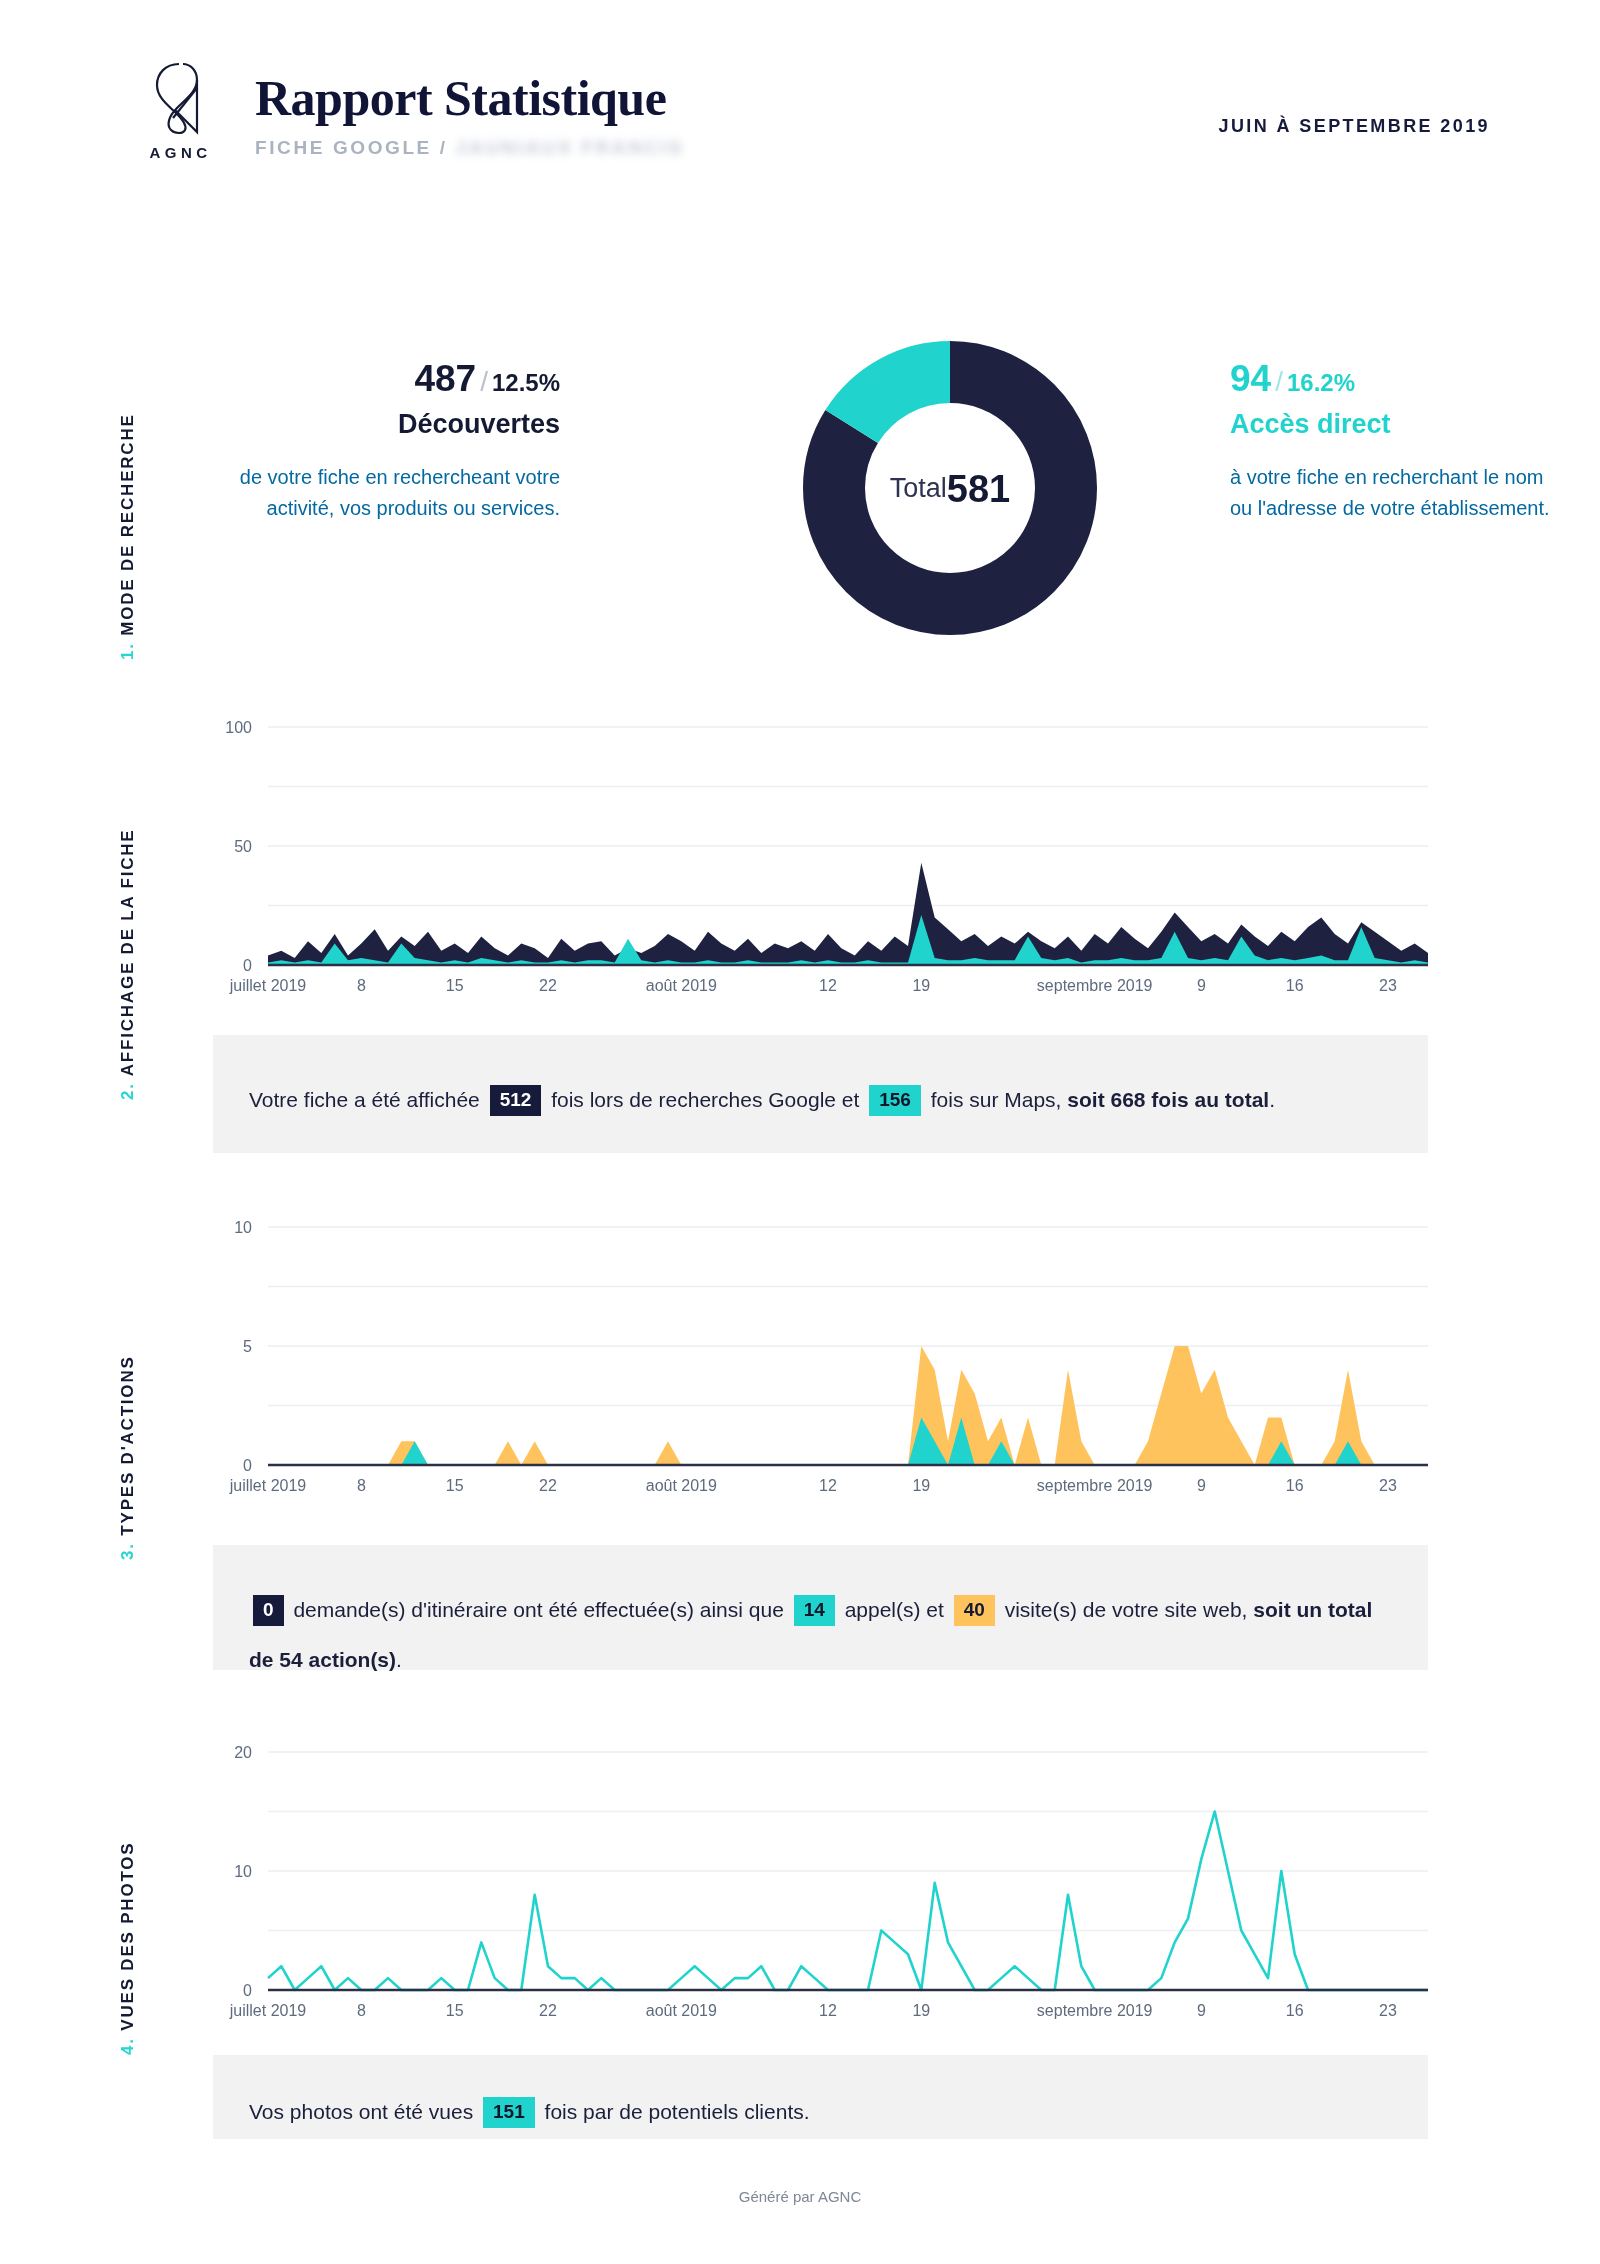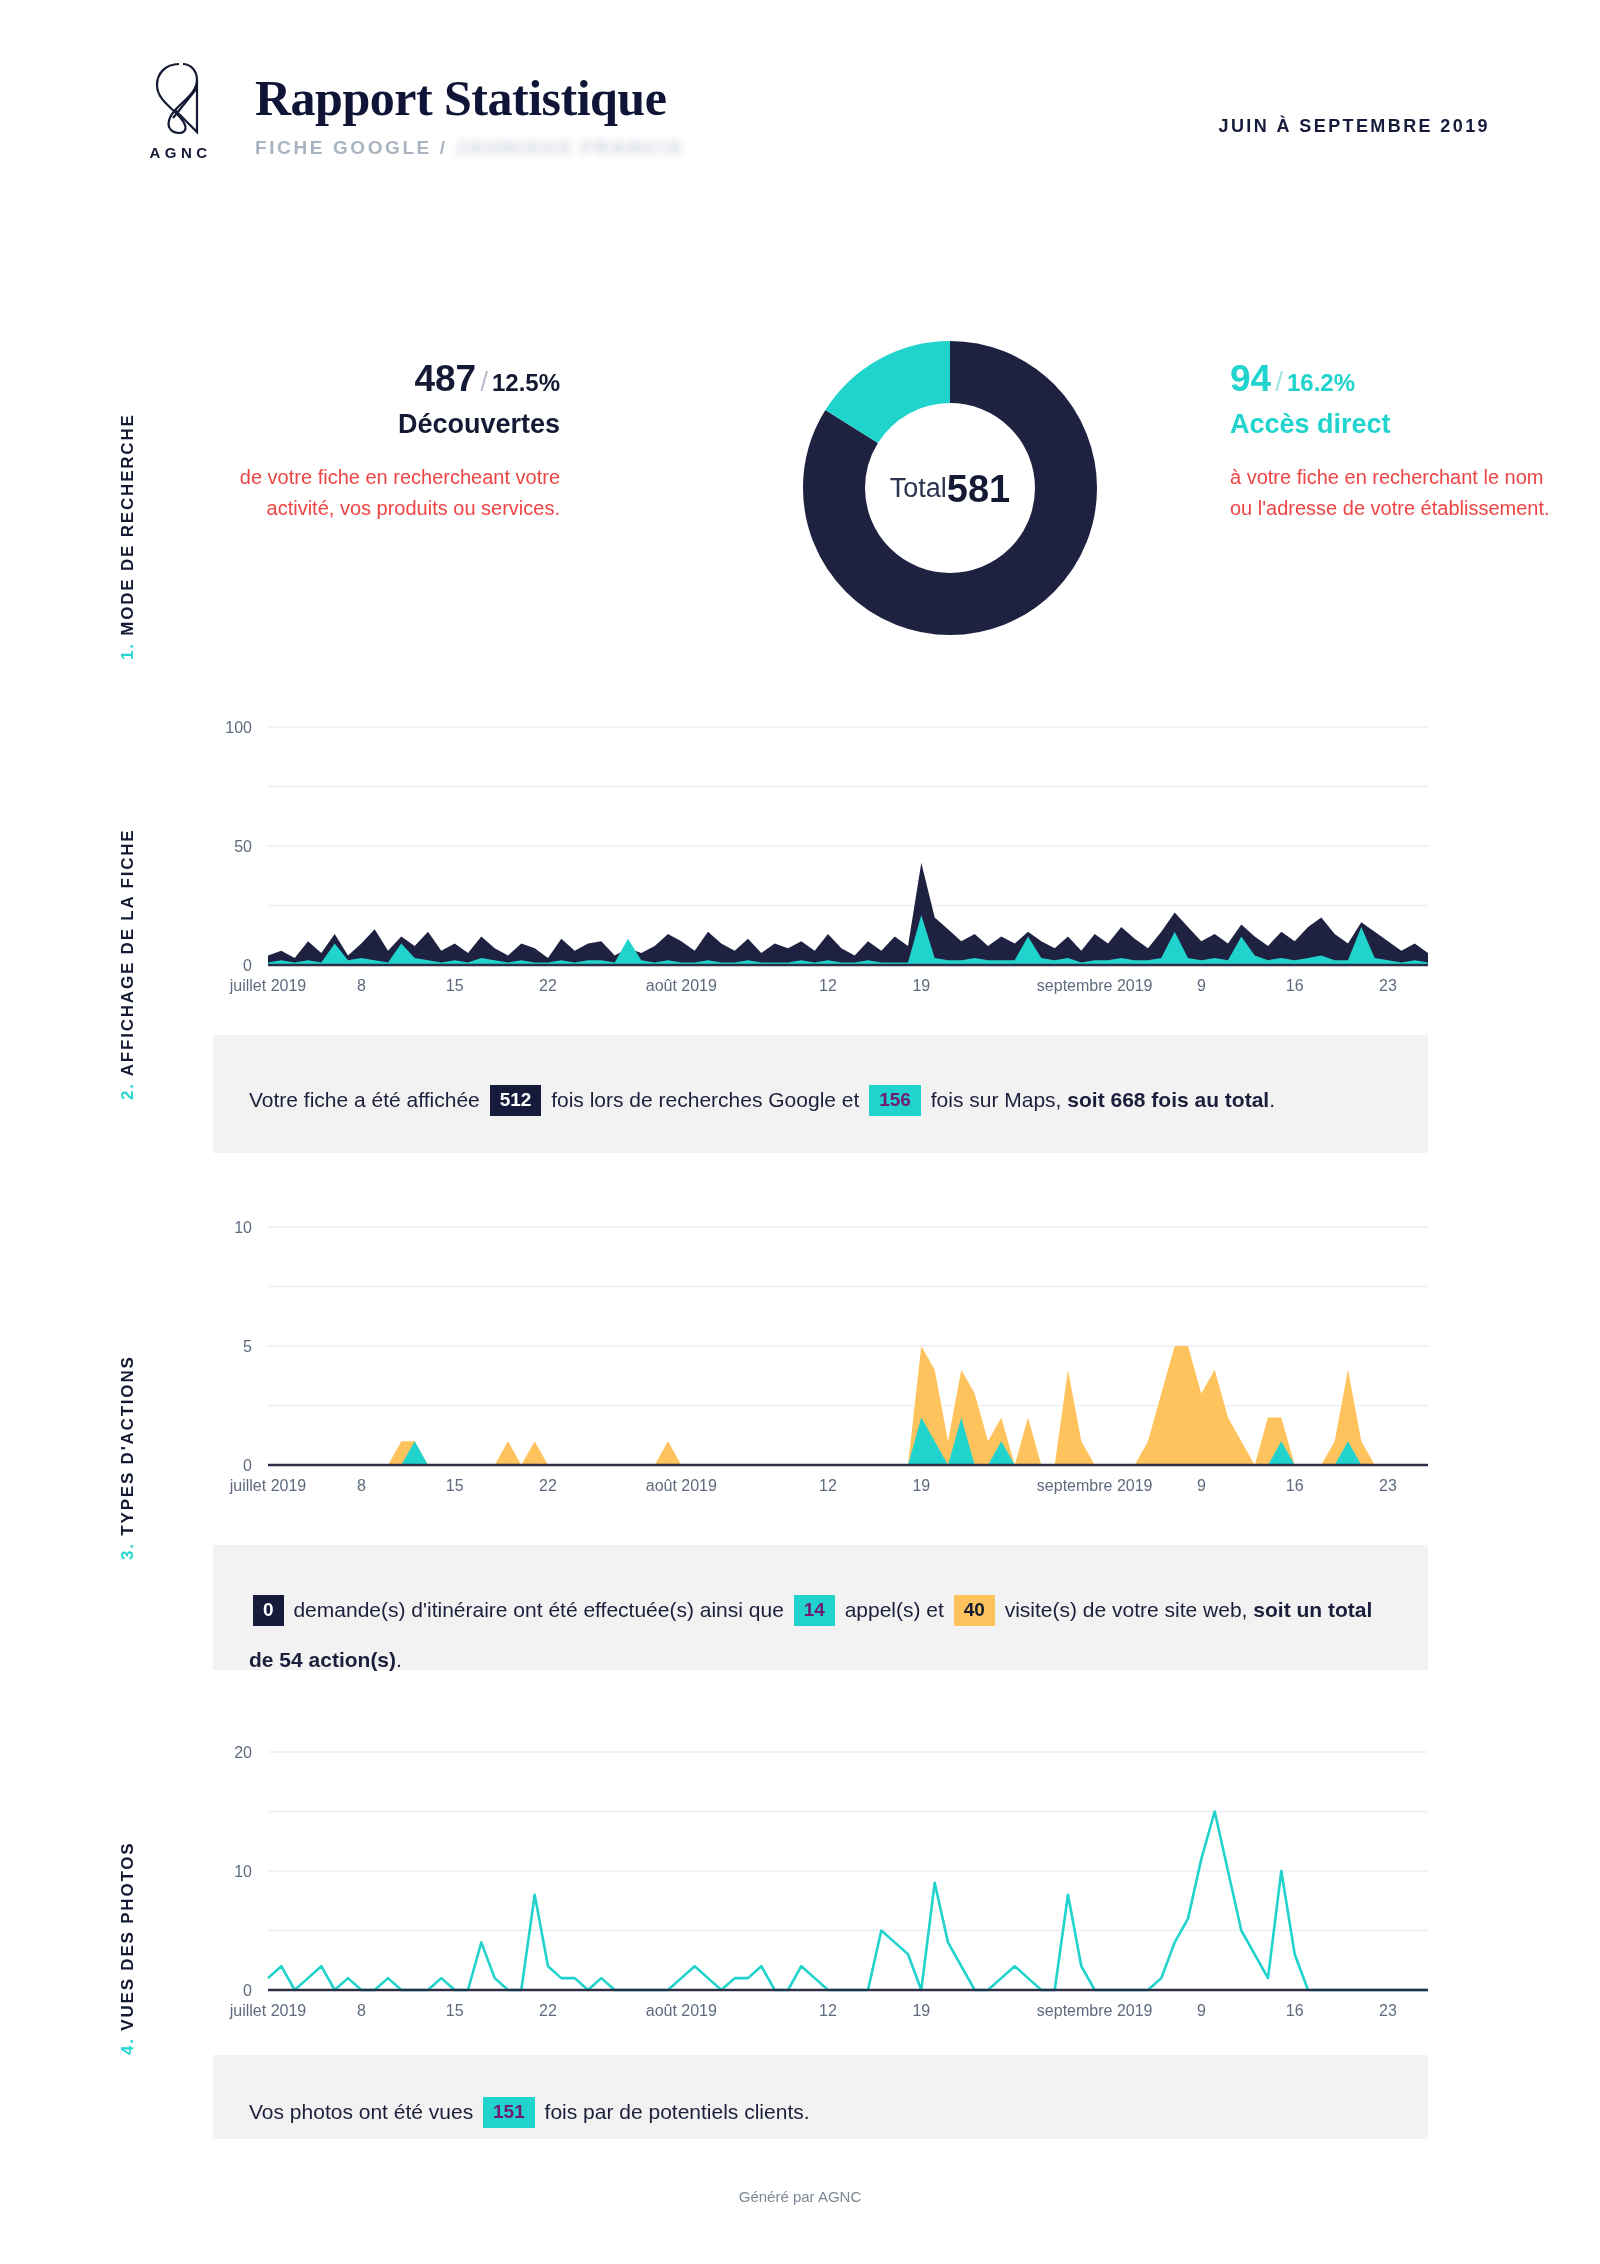--- a/index.html
+++ b/index.html
@@ -51,21 +51,21 @@
   
   .sec1 { position: absolute; left: 190px; top: 330px; width: 1320px; height: 340px; }
   .stat-left { position: absolute; left: 10px; top: 30px; width: 360px; text-align: right; }
   .stat-right { position: absolute; left: 1040px; top: 30px; width: 330px; text-align: left; }
   .stat-num { font-size: 37px; font-weight: 700; color: #141a33; line-height: 1; }
   .stat-num .slash { font-weight: 400; color: #b9c0cc; font-size: 28px; margin: 0 4px; }
   .stat-num .pct { font-size: 24px; font-weight: 700; }
   .stat-name { margin-top: 12px; font-size: 27px; font-weight: 700; color: #141a33; }
   .stat-desc {
     margin-top: 22px; font-size: 20px; line-height: 1.55;
-    color: #ef4444; font-weight: 400;
+    color: #0369a1; font-weight: 400;
   }
   .stat-right .stat-num, .stat-right .stat-name { color: #21d3cd; }
   .stat-right .stat-num .pct { color: #21d3cd; }
   .stat-right .stat-num .slash { color: #9fe6e4; }
 
   .donut { position: absolute; left: 602px; top: 0px; width: 316px; height: 316px; }
   .donut-center {
     position: absolute; left: 0; top: 0; width: 316px; height: 316px;
     display: flex; flex-direction: row;
     align-items: center; justify-content: center;
@@ -85,21 +85,21 @@
     background: #f2f2f2; padding: 34px 34px 34px 36px;
     font-size: 21px; line-height: 1.75; color: #1b1f3b;
   }
   .info-box b { font-weight: 700; }
   .chip {
     display: inline-block; padding: 3px 10px 4px; margin: 16px 4px;
     font-weight: 700; font-size: 19px; line-height: 1.25;
     vertical-align: 1px;
   }
   .chip-dark { background: #161b3c; color: #ffffff; }
-  .chip-teal { background: #21d3cd; color: #701a75; }
+  .chip-teal { background: #21d3cd; color: #0f172a; }
   .chip-amber { background: #ffc35e; color: #141a33; }
 
   .footer {
     position: absolute; left: 0; top: 2188px; width: 1600px;
     text-align: center; font-size: 15px; color: #7d8796;
   }
 </style>
 </head>
 <body>
 

